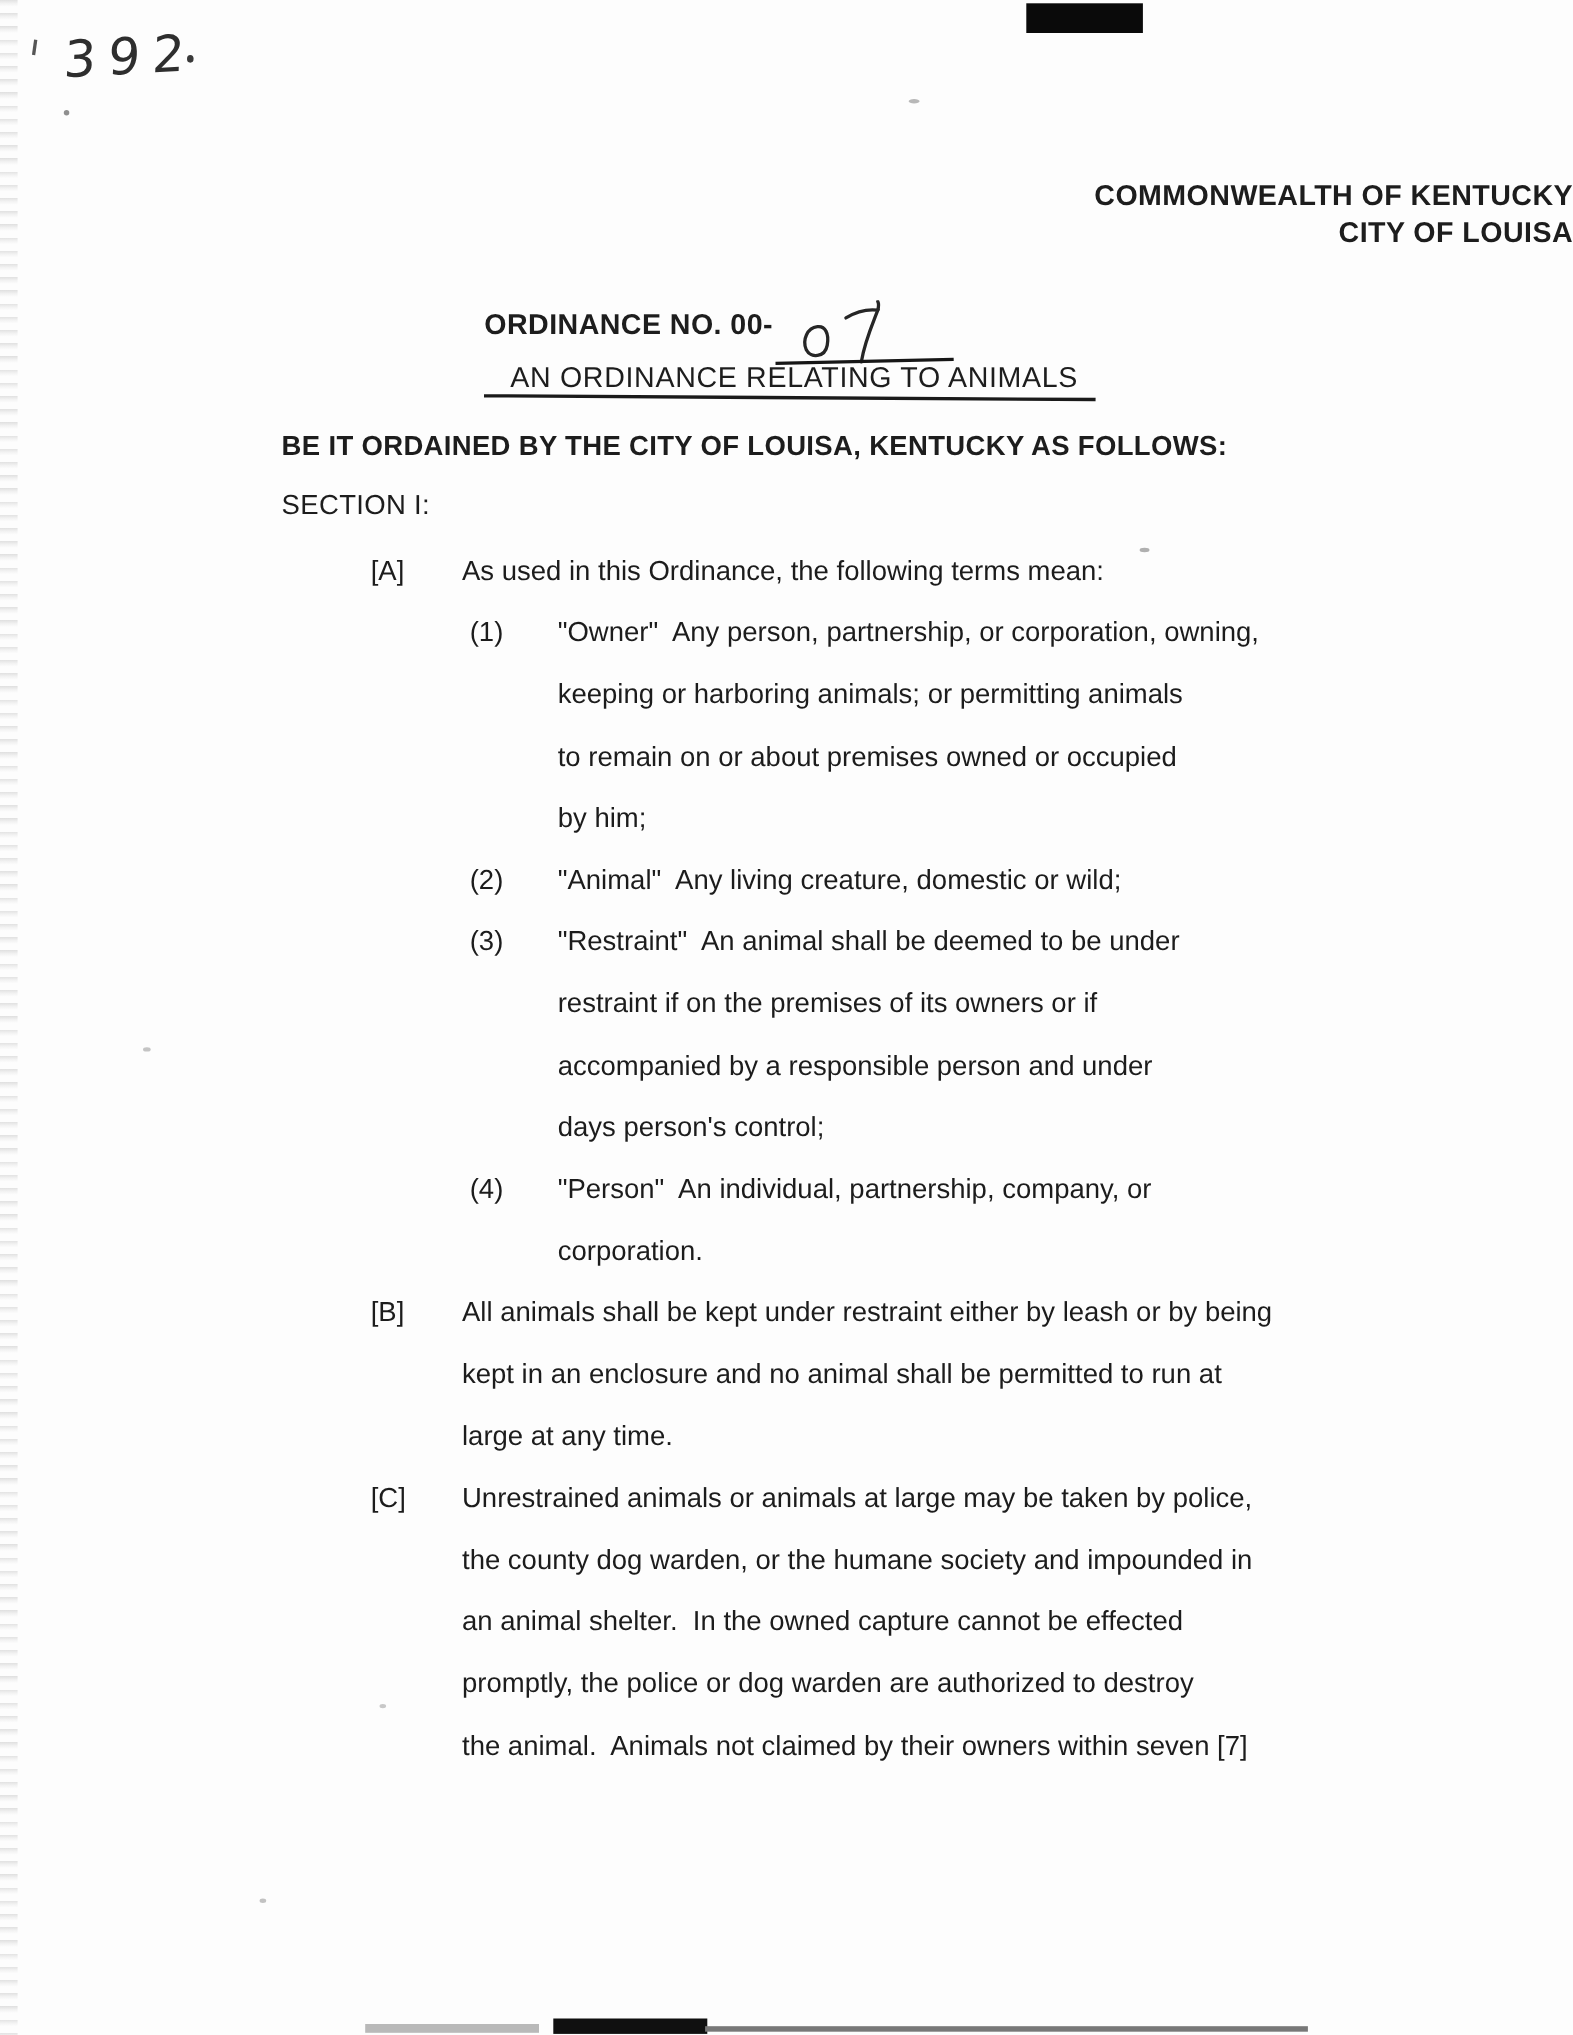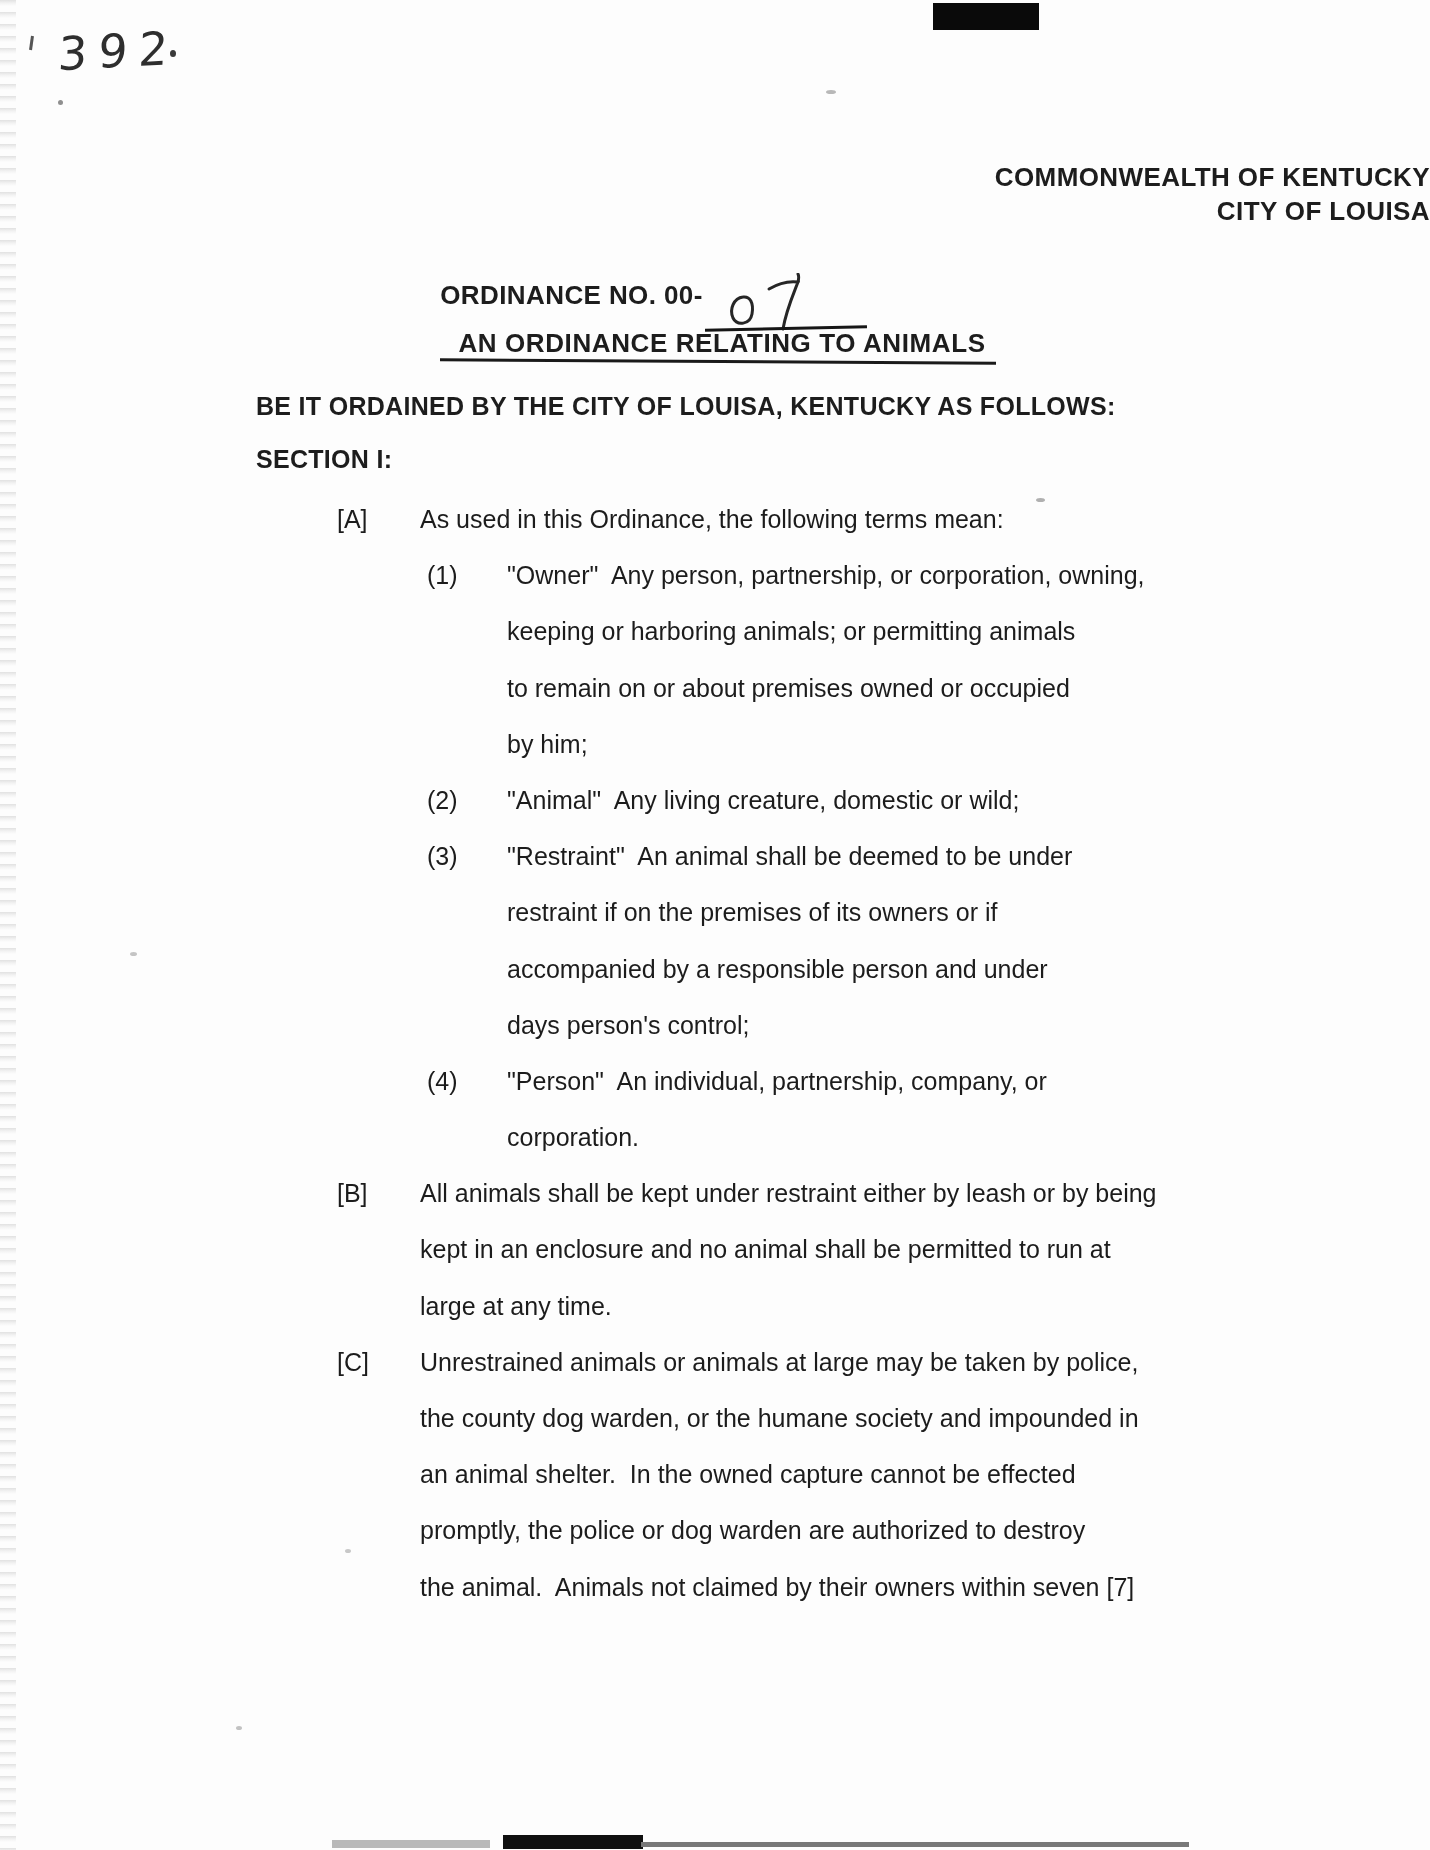--- a/index.html
+++ b/index.html
@@ -50,35 +50,35 @@
   }
   .ordinance-number-box svg { position: absolute; left: 0; bottom: 0; }
   .number-underline {
     position: absolute; left: -2px; right: -2px; bottom: 3px; height: 3px;
     background: #161616; transform: rotate(-1.3deg);
   }
 
   
   .main-heading {
     position: absolute; left: 14px; top: 328px; width: 1416px;
-    text-align: center; font-weight: bold; font-size: 26px;
+    text-align: center; font-weight: normal; font-size: 26px;
     letter-spacing: 0.6px;
   }
   .heading-underline {
     position: absolute; left: 440px; top: 360px; width: 556px; height: 3px;
     background: #1a1a1a; transform: rotate(0.35deg);
   }
 
   .enacting {
     position: absolute; left: 256px; top: 392px;
     font-size: 25px; font-weight: bold; letter-spacing: 0.3px;
   }
   .section-heading {
     position: absolute; left: 256px; top: 445px;
-    font-size: 25px; font-weight: bold; letter-spacing: 0.3px;
+    font-size: 25px; font-weight: normal; letter-spacing: 0.3px;
   }
 
   
   #doc-lines {
     position: absolute; left: 0; top: 505px; width: 1430px;
     font-size: 25px; color: #1c1c1c;
   }
   .doc-line { position: relative; height: 56.2px; }
   .line-label { position: absolute; top: 0; line-height: 1.15; }
   .line-text { display: inline-block; line-height: 1.15; white-space: pre; }

